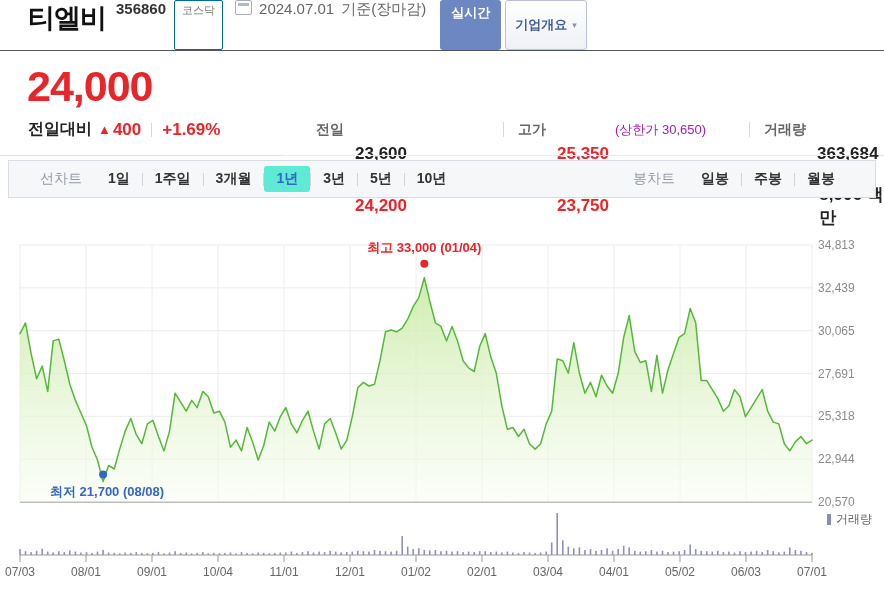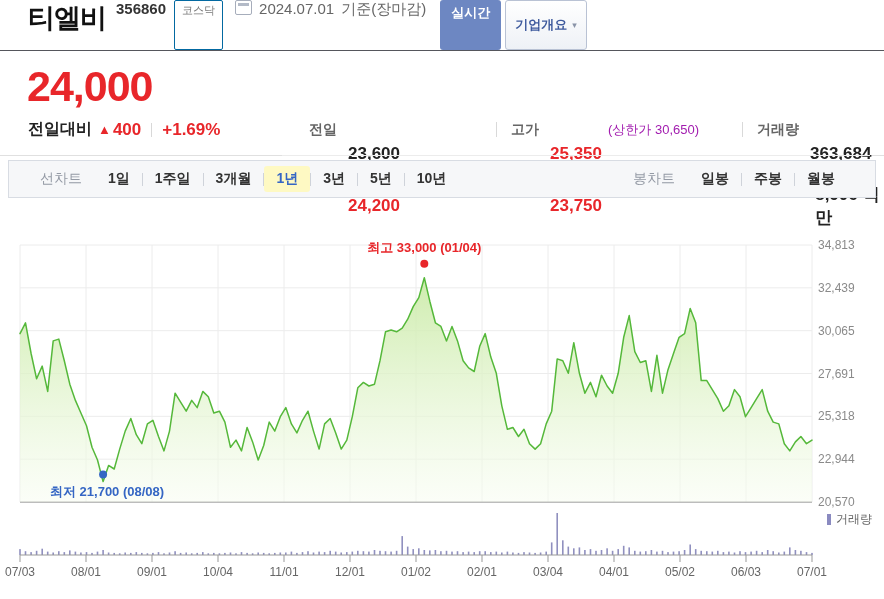--- a/index.html
+++ b/index.html
@@ -32,39 +32,39 @@
   .current-price { position:absolute; left:27px; top:10px; font-size:43px; font-weight:bold;
     letter-spacing:-1px; }
   .change-row { position:absolute; left:28px; top:67px; display:flex; align-items:center; }
   .change-label { font-weight:bold; color:#222; font-size:16px; margin-right:6px; }
   .up-arrow { font-size:13px; margin-right:2px; }
   .change-val { font-weight:bold; font-size:17px; }
   .pipe { width:1px; height:14px; background:#d8d8d8; margin:0 10px; }
   .change-pct { font-weight:bold; font-size:17px; }
   
   .summary { position:absolute; left:282px; top:52px; right:0; height:103px; }
-  .srow { position:absolute; left:9px; right:0; height:51px; display:flex; align-items:center; }
+  .srow { position:absolute; left:16px; right:0; height:51px; display:flex; align-items:center; }
   .srow.r2 { top:52px; }
   .summary .hdiv { position:absolute; top:51px; left:0; right:14px; height:1px; background:#ececec; }
   .cell { display:flex; align-items:center; }
   .c1 { width:172px; padding-left:18px; box-sizing:border-box; }
   .c2 { width:246px;padding-left:33px; }
   .c3 { flex:1; }
   .vsep2 { width:1px; height:15px; background:#d9d9d9; margin-right:14px; }
   .slabel { font-size:14px; font-weight:bold; color:#666; margin-right:11px; }
   .svalue { font-size:17px; font-weight:bold; color:#222;margin-top:48px; }
   .sextra { font-size:13px; color:#a21caf; margin-left:6px; }
   
   .tabbar { position:absolute; top:160px; left:8px; right:8px; height:38px;
     background:#f6f7f9; border:1px solid #d8dce3; box-sizing:border-box;
     display:flex; align-items:center; justify-content:space-between; padding:0 28px 0 31px; }
   .tabgroup { display:flex; align-items:center; }
   .tabgroup-label { font-size:14px; color:#949aa5; margin-right:14px; }
   .tab { font-size:14px; font-weight:bold; color:#333; padding:4px 12px; cursor:pointer; white-space:nowrap; }
-  .tab.sel { background:#fef9c3; border-radius:3px; }
+  .tab.sel { background:#5eead4; border-radius:3px; }
   .vsep { width:1px; height:13px; background:#cfd3da; }
   
   .chart-wrap { position:absolute; top:225px; left:0; width:884px; height:374px; }
   .chart-wrap svg { position:absolute; top:0; left:0; }
   svg text { font-family:"Liberation Sans","DejaVu Sans",sans-serif; }
   .vol-legend { position:absolute; top:286px; right:12px; display:flex; align-items:center;
     gap:5px; font-size:12px; color:#666; }
   .vol-bar-glyph { width:4px; height:11px; background:#8a8ac0; display:inline-block; }
 </style>
 </head>

